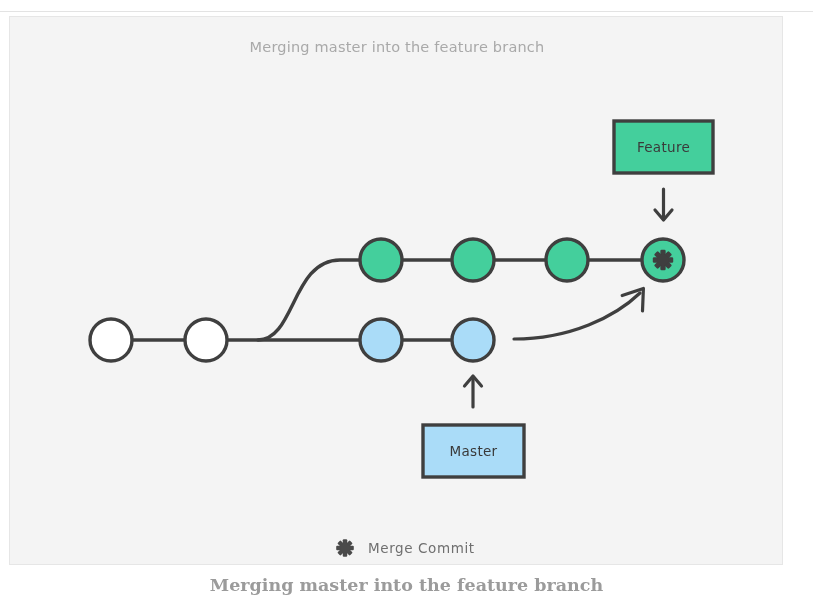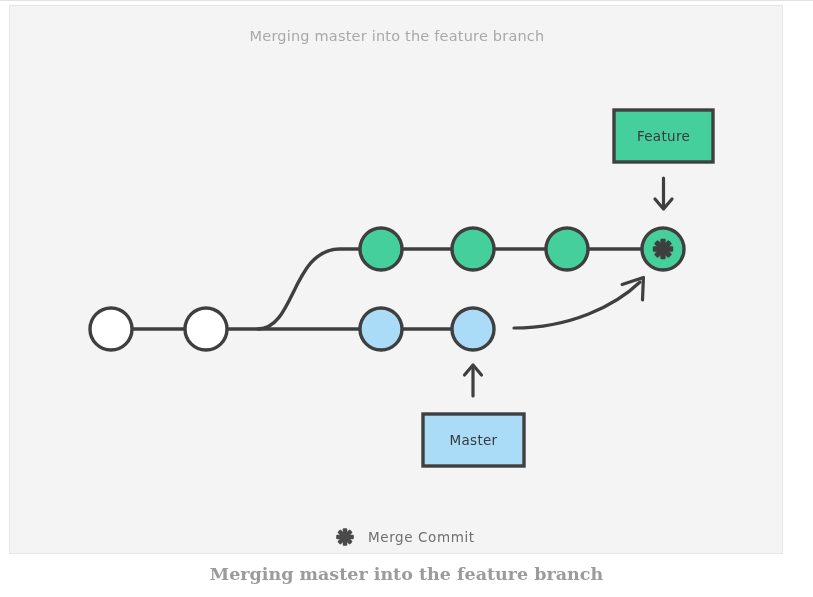--- a/index.html
+++ b/index.html
@@ -11,20 +11,21 @@
     width: 813px;
     height: 597px;
     background: #ffffff;
     font-family: "Liberation Sans", sans-serif;
     overflow: hidden;
     position: relative;
   }
   #page-root {
     position: absolute;
     inset: 0;
+    margin-top: 11px;
   }
   .top-rule {
     position: absolute;
     left: 0;
     top: 0;
     width: 813px;
     height: 1px;
     background: #e3e3e3;
   }
   .diagram-panel {

